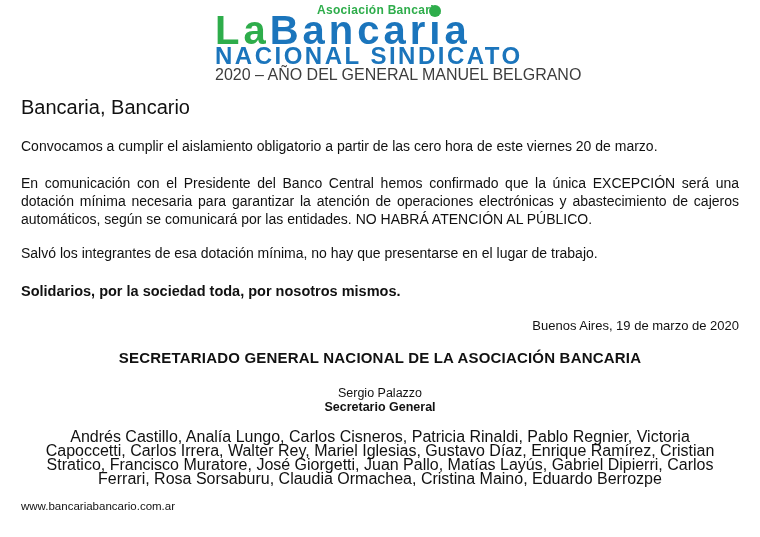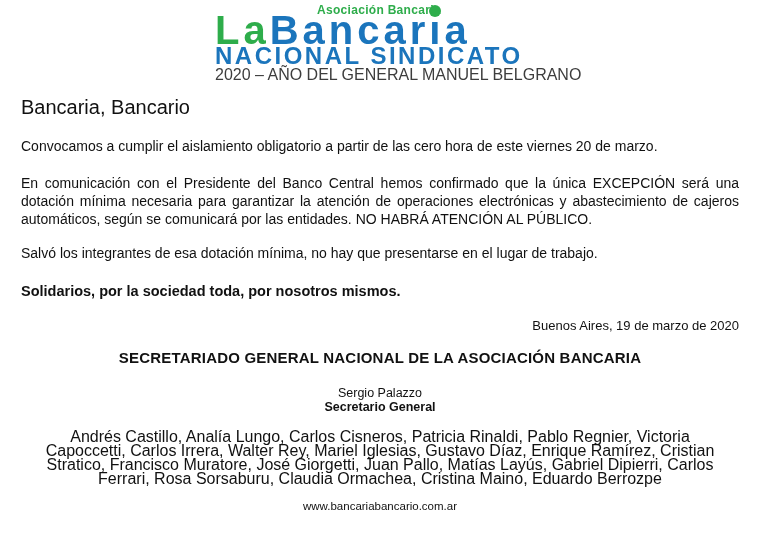--- a/index.html
+++ b/index.html
@@ -124,21 +124,20 @@
   }
   .members {
     margin-top: 16px;
     padding: 0 12px;
     text-align: center;
     font-size: 16px;
     line-height: 14px;
   }
   .website {
     margin-top: 11px;
-    text-align: center;
     font-size: 11.5px;
   }
 </style>
 </head>
 <body>
 
 <div class="page">
 
   <div class="logo-box">
     <div class="logo-association">Asociación Bancaria</div>

